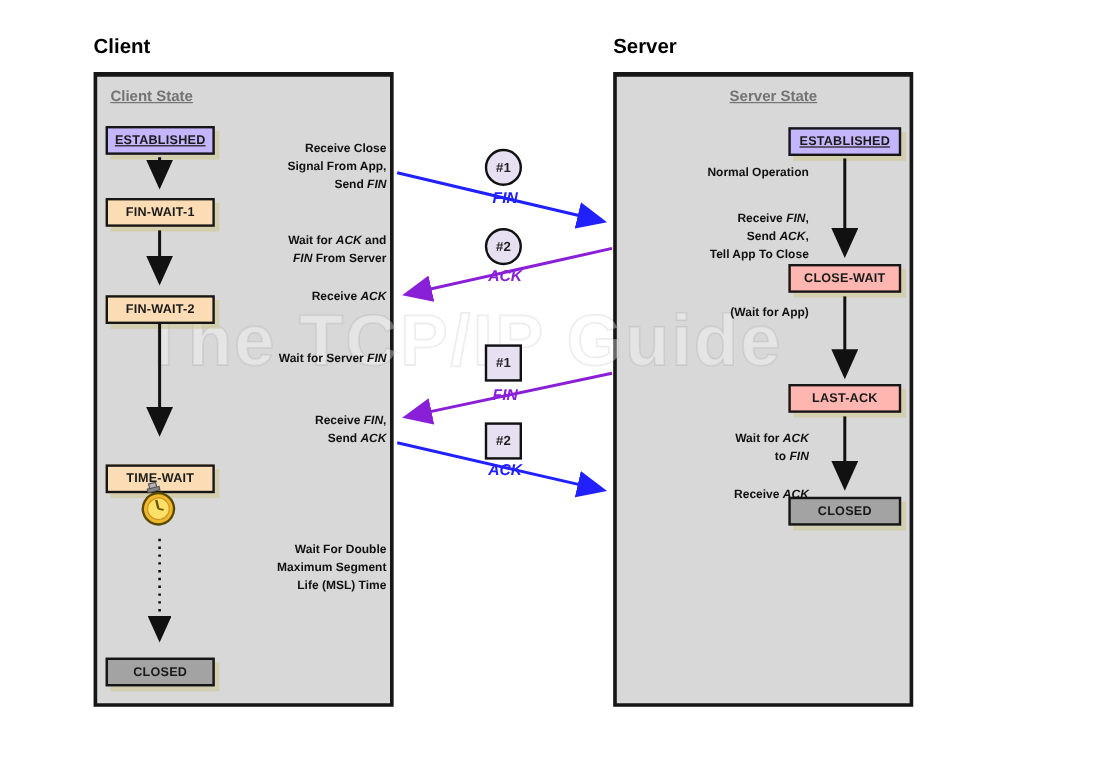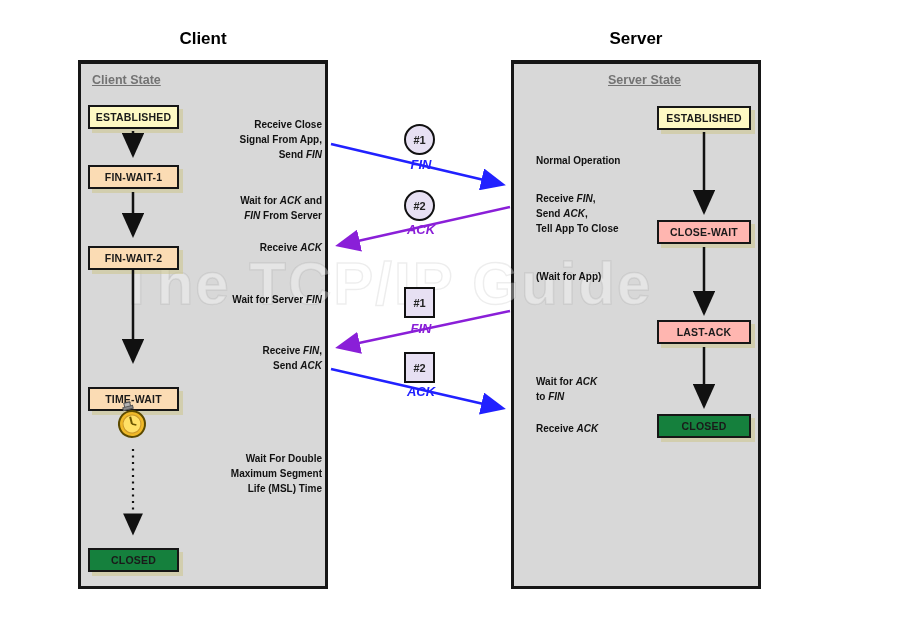--- a/index.html
+++ b/index.html
@@ -2,37 +2,37 @@
 <html><head>
 <meta charset="utf-8">
 <style>
   html,body{margin:0;padding:0;background:#ffffff;}
   #stage{position:relative;width:912px;height:640px;background:#ffffff;overflow:hidden;
          font-family:"Liberation Sans", sans-serif;color:#111;}
   .panel{position:absolute;top:60px;width:250px;height:529px;background:#d8d8d8;
          border:3px solid #161616;border-top-width:4px;box-sizing:border-box;}
   #panel-client{left:78px;}
   #panel-server{left:511px;}
-  .panel-title{position:absolute;top:29px;width:250px;text-align:center;
+  .panel-title{position:absolute;top:29px;width:250px;text-align:left;
                font-size:17px;font-weight:bold;color:#000;}
   .panel-header{position:absolute;font-size:12.5px;font-weight:bold;
                 text-decoration:underline;color:#737373;}
   .state-box{position:absolute;width:91px;height:24px;border:2px solid #161616;
              box-sizing:border-box;display:flex;align-items:center;justify-content:center;
              font-size:10.5px;font-weight:bold;letter-spacing:.2px;color:#1a1a1a;
              box-shadow:4px 4px 0 rgba(205,198,140,.55);background:#fff;}
-  .state-green{background:#fef9c3;}
+  .state-green{background:#c4b5fd;text-decoration:underline;}
   .state-peach{background:#fbdcb4;}
   .state-pink{background:#ffb6b0;}
-  .state-white{background:#15803d;}
+  .state-white{background:#a3a3a3;}
   .client-state{left:88px;}
   .server-state{left:657px;width:94px;}
   .anno{position:absolute;font-size:10px;font-weight:bold;line-height:15px;color:#111;}
   .anno-client{width:164px;left:158px;text-align:right;}
-  .anno-server{width:150px;left:536px;text-align:left;margin-top:16px;}
+  .anno-server{width:150px;left:524px;text-align:right;}
   .em{font-style:italic;}
   .badge{position:absolute;left:404px;width:31px;height:31px;background:#e7e0f3;
          border:2.5px solid #111;box-sizing:border-box;display:flex;align-items:center;
          justify-content:center;font-size:11px;font-weight:bold;color:#222;}
   .badge-circle{border-radius:50%;}
   .msg-label{position:absolute;left:394px;width:54px;text-align:center;
              font-size:13px;font-weight:bold;font-style:italic;}
   .msg-blue{color:#2121ff;}
   .msg-purple{color:#8a1fd8;}
   #arrow-layer{position:absolute;left:0;top:0;z-index:3;pointer-events:none;}

